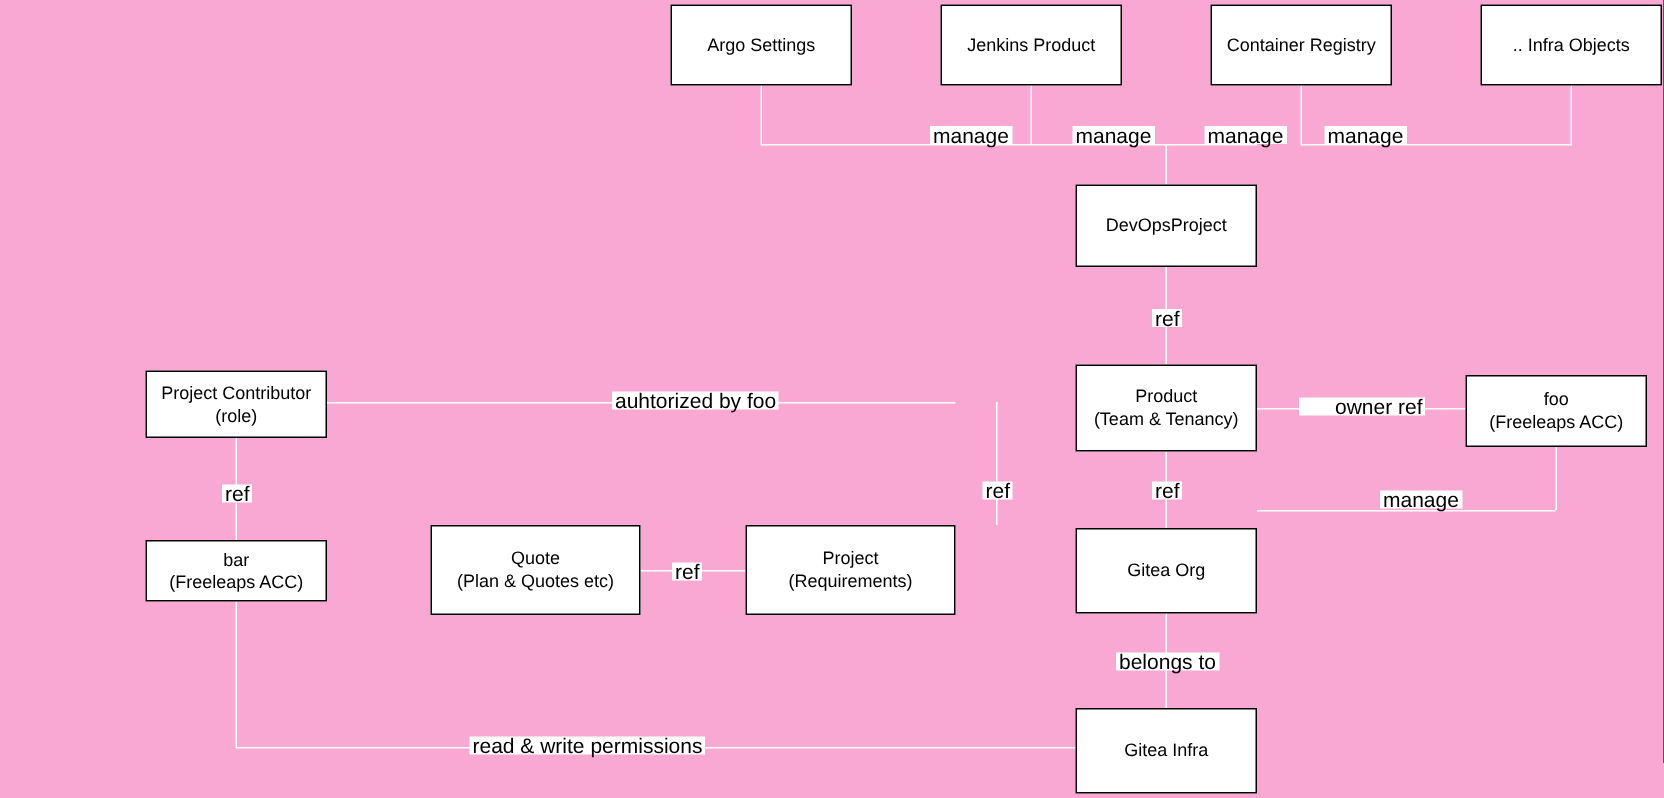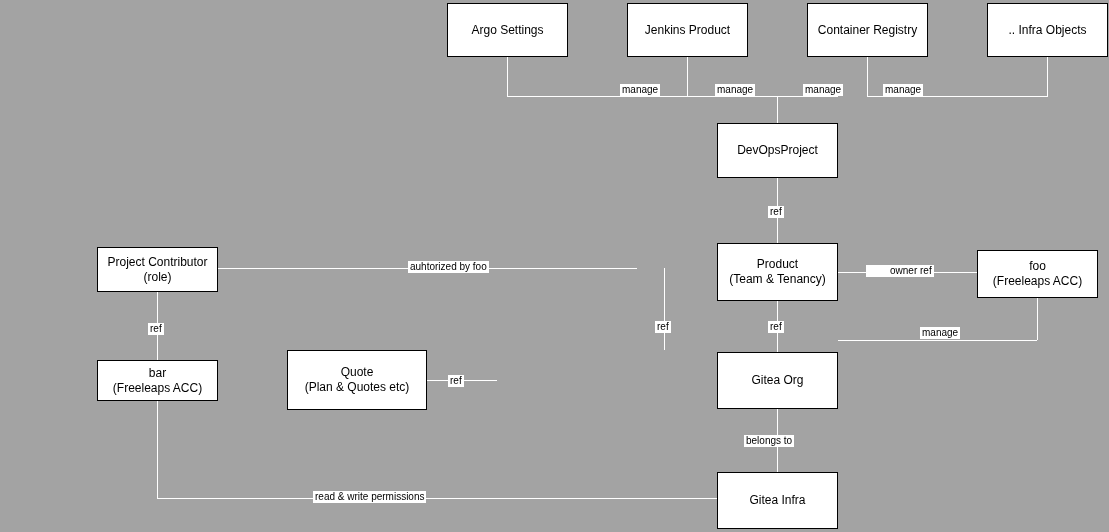--- a/index.html
+++ b/index.html
@@ -4,21 +4,21 @@
 <style>
   html, body {
     margin: 0;
     padding: 0;
     background: #000000;
   }
   #canvas {
     position: relative;
     width: 1109px;
     height: 532px;
-    background: #a3a3a3;
+    background: #f9a8d4;
     font-family: "Liberation Sans", sans-serif;
     overflow: hidden;
   }
   .node {
     position: absolute;
     background: #ffffff;
     border: 1px solid #000000;
     box-sizing: border-box;
     display: flex;
     align-items: center;
@@ -26,21 +26,21 @@
     text-align: center;
     color: #000000;
     font-size: 12px;
     line-height: 15px;
     white-space: pre-line;
   }
   .edge-label {
     position: absolute;
     background: #ffffff;
     color: #000000;
-    font-size: 10px;
+    font-size: 14px;
     line-height: 12px;
     padding: 0px 2px;
     box-sizing: border-box;
     white-space: nowrap;
   }
   .edge {
     position: absolute;
     background: #ffffff;
   }
 </style>
@@ -77,20 +77,22 @@
 (role)</div>
   <div class="node" style="left:717px; top:123px; width:121px; height:55px;">DevOpsProject</div>
   <div class="node" style="left:717px; top:243px; width:121px; height:58px;">Product
 (Team &amp; Tenancy)</div>
   <div class="node" style="left:977px; top:250px; width:121px; height:48px;">foo
 (Freeleaps ACC)</div>
   <div class="node" style="left:97px; top:360px; width:121px; height:41px;">bar
 (Freeleaps ACC)</div>
   <div class="node" style="left:287px; top:350px; width:140px; height:60px;">Quote
 (Plan &amp; Quotes etc)</div>
+  <div class="node" style="left:497px; top:350px; width:140px; height:60px;">Project
+(Requirements)</div>
   <div class="node" style="left:717px; top:352px; width:121px; height:57px;">Gitea Org</div>
   <div class="node" style="left:717px; top:472px; width:121px; height:57px;">Gitea Infra</div>
 
   <div class="edge-label" style="left:620px; top:84px;">manage</div>
   <div class="edge-label" style="left:715px; top:84px;">manage</div>
   <div class="edge-label" style="left:803px; top:84px;">manage</div>
   <div class="edge-label" style="left:883px; top:84px;">manage</div>
   <div class="edge-label" style="left:768px; top:206px;">ref</div>
   <div class="edge-label" style="left:408px; top:261px;">auhtorized by foo</div>
   <div class="edge-label" style="left:866px; top:265px;padding-left:24px;">owner ref</div>

